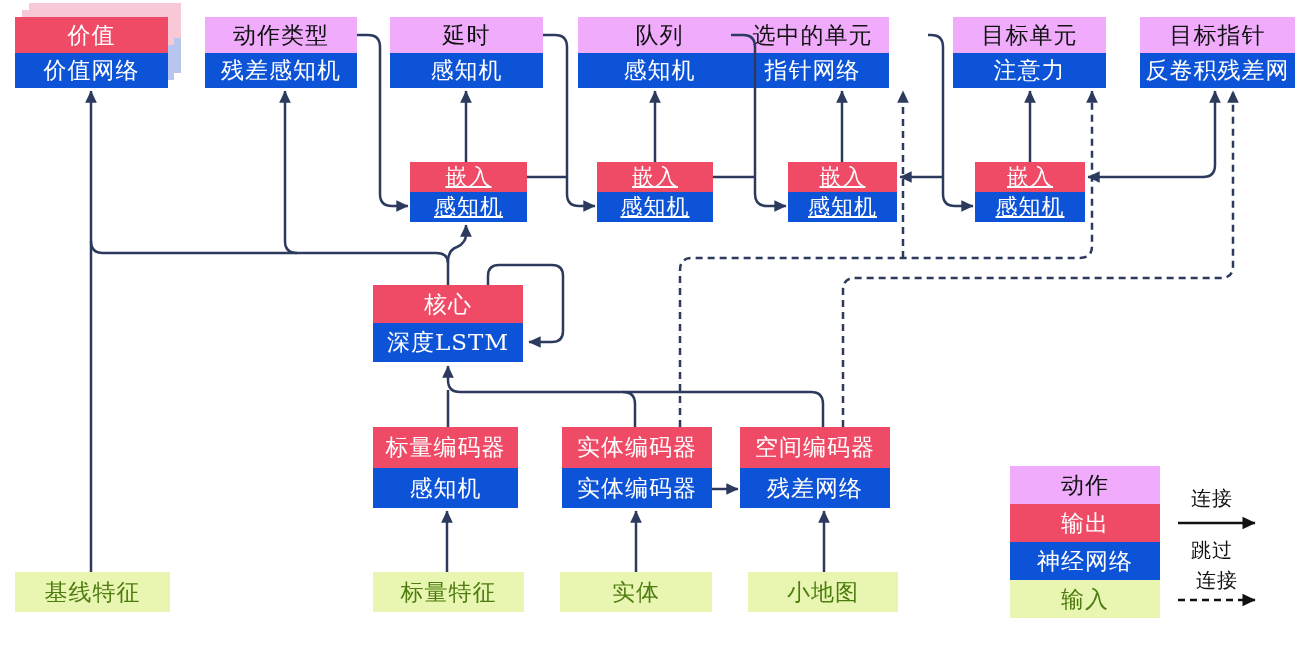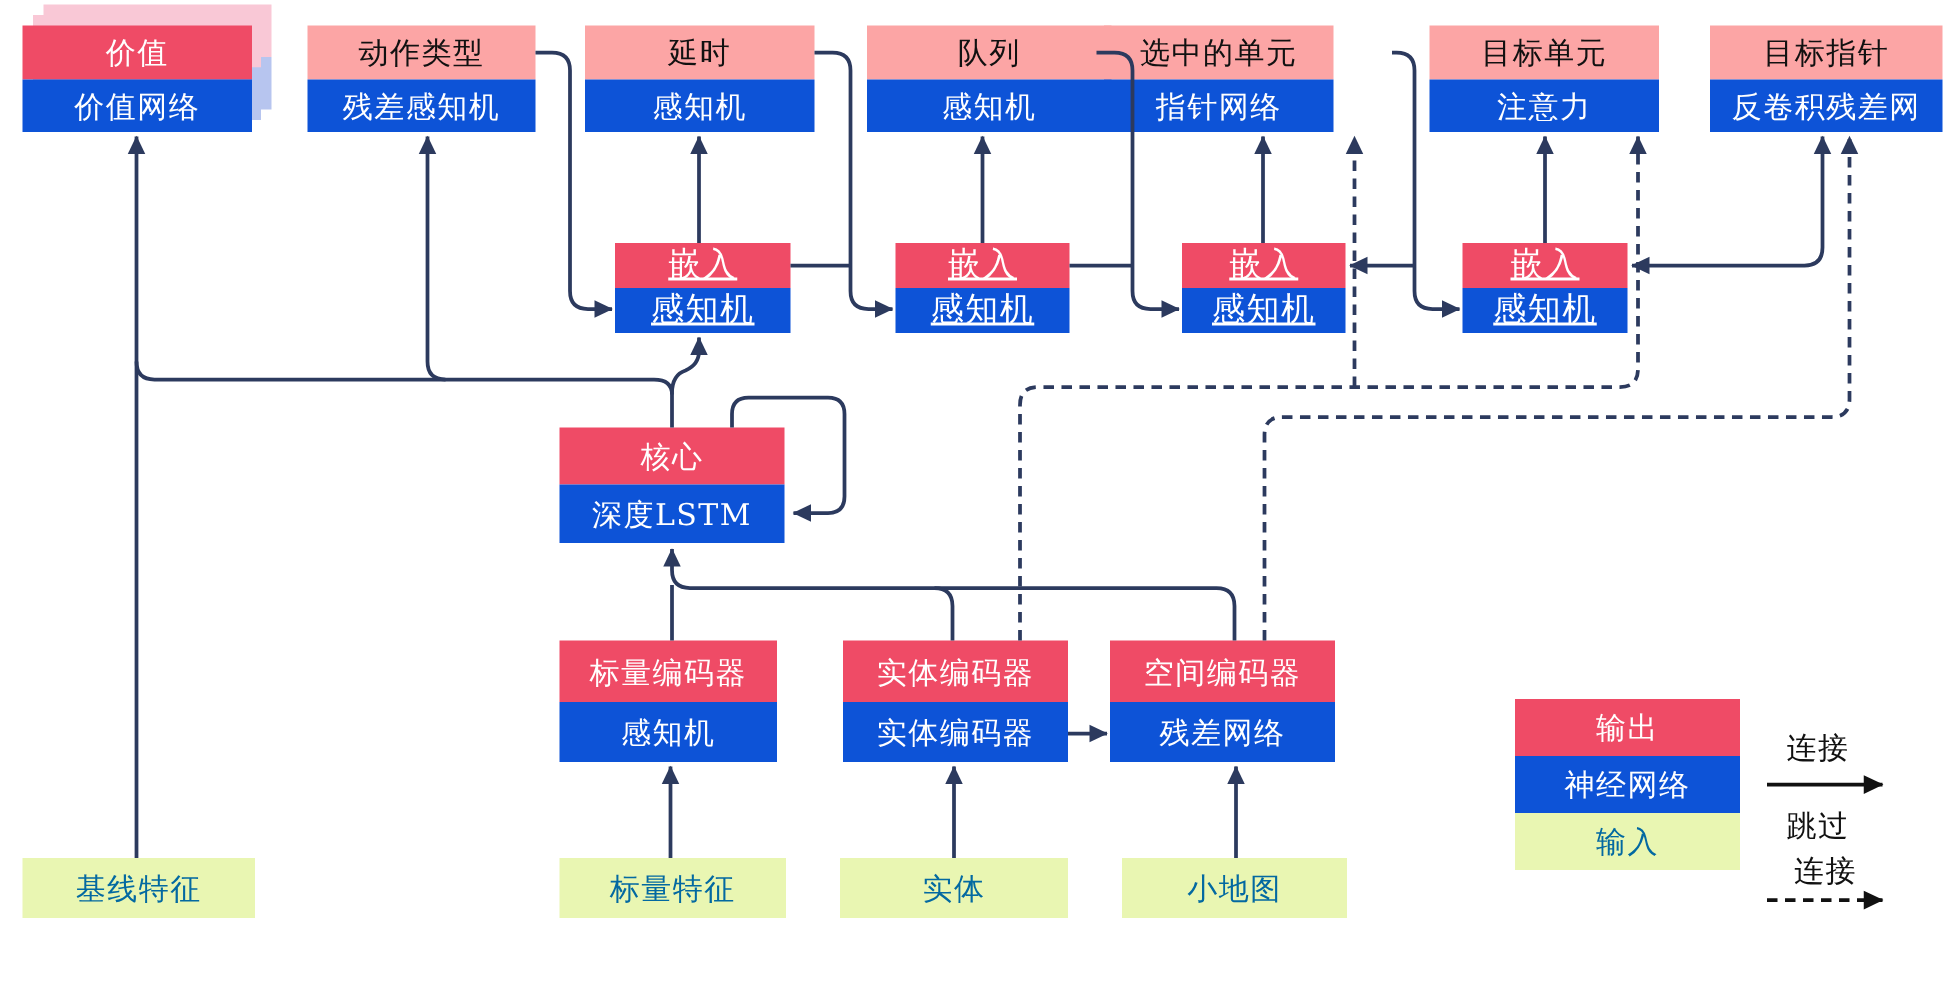--- a/index.html
+++ b/index.html
@@ -1,24 +1,24 @@
 <!DOCTYPE html>
 <html><head>
 <meta charset="utf-8">
 <style>
   html,body{margin:0;padding:0;background:#ffffff;}
   #canvas{position:relative;width:1301px;height:662px;background:#fff;overflow:hidden;
           font-family:"DejaVu Serif","Liberation Serif",serif;}
   .node{position:absolute;z-index:2;}
   .part{display:flex;align-items:center;justify-content:center;
-        font-size:20px;letter-spacing:1px;line-height:1;white-space:nowrap;}
-  .yellow{background:#fca5a5;color:#111;text-align:center;}
+        font-size:23px;letter-spacing:1px;line-height:1;white-space:nowrap;}
+  .yellow{background:#f0abfc;color:#111;text-align:center;}
   .red{background:#ef4b66;color:#fff;}
   .blue{background:#0d53d7;color:#fff;}
-  .green{background:#e9f6b2;color:#0369a1;}
+  .green{background:#e9f6b2;color:#4d7c0f;}
   .h36{height:36px}.h35{height:35px}.h30{height:30px}
   .h38{height:38px}.h39{height:39px}.h41{height:41px}.h40{height:40px}
   .shadow{position:absolute;z-index:1;}
   .shadow .sp{height:35px;background:#f9c8d6;}
   .shadow .sb{height:35px;background:#b7c5ef;}
   #wires{position:absolute;left:0;top:0;z-index:5;pointer-events:none;}
   .legend-label{position:absolute;z-index:2;font-size:20px;color:#111;
                 letter-spacing:1px;white-space:nowrap;}
   .small-embed{font-size:22px;text-decoration:underline;}
 </style>
@@ -107,20 +107,21 @@
     <div class="part green h40">标量特征</div>
   </div>
   <div class="node" style="left:560px;top:572px;width:152px">
     <div class="part green h40">实体</div>
   </div>
   <div class="node" style="left:748px;top:572px;width:150px">
     <div class="part green h40">小地图</div>
   </div>
 
   <div class="node" style="left:1010px;top:466px;width:150px">
+    <div class="part yellow h38">动作</div>
     <div class="part red h38">输出</div>
     <div class="part blue h38">神经网络</div>
     <div class="part green h38">输入</div>
   </div>
   <div class="legend-label" style="left:1191px;top:485px">连接</div>
   <div class="legend-label" style="left:1191px;top:537px">跳过</div>
   <div class="legend-label" style="left:1196px;top:567px">连接</div>
 
   <svg id="wires" width="1301" height="662" viewBox="0 0 1301 662">
     <defs>

